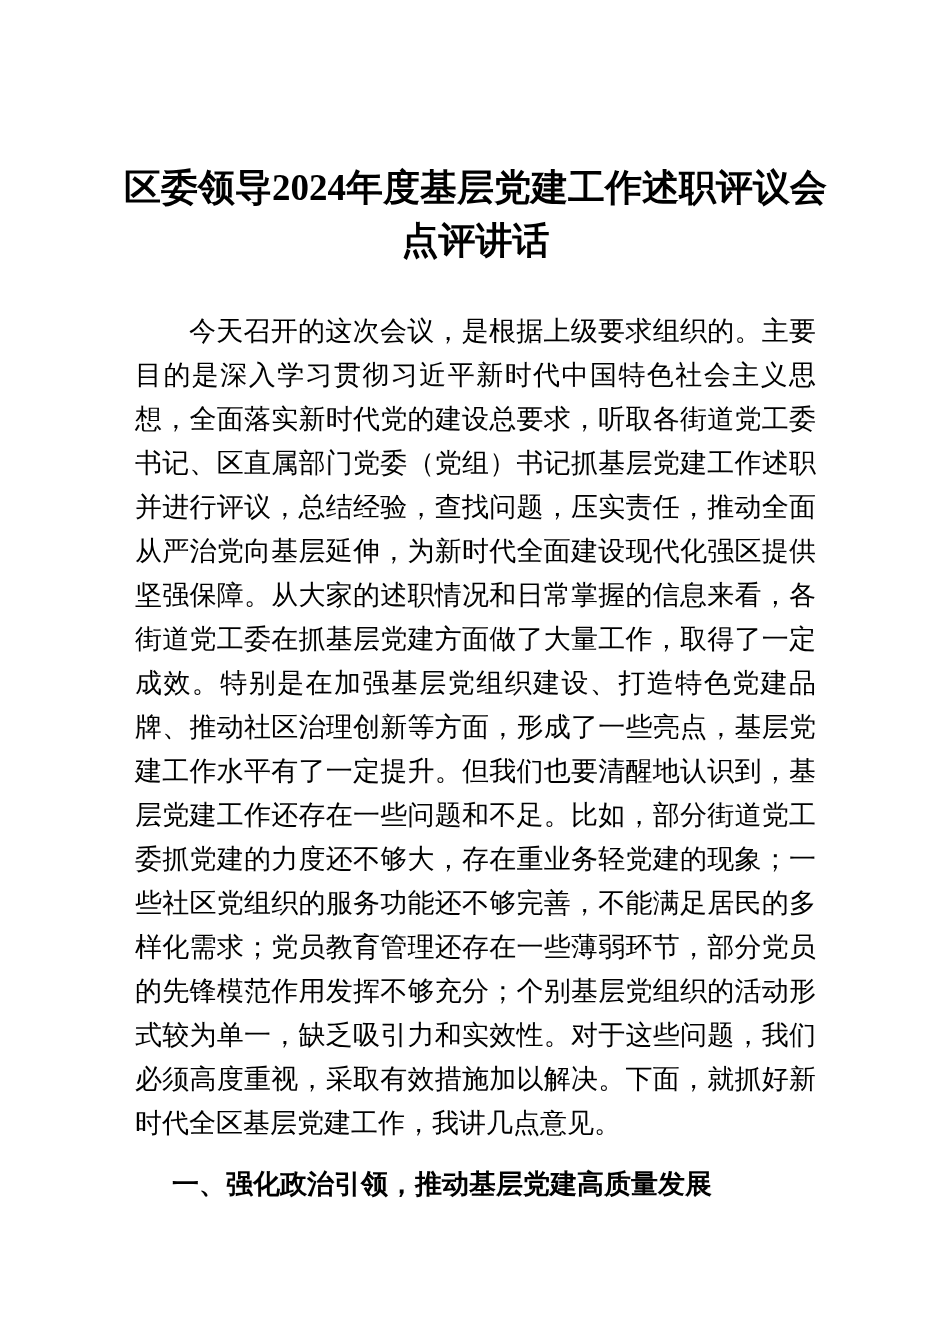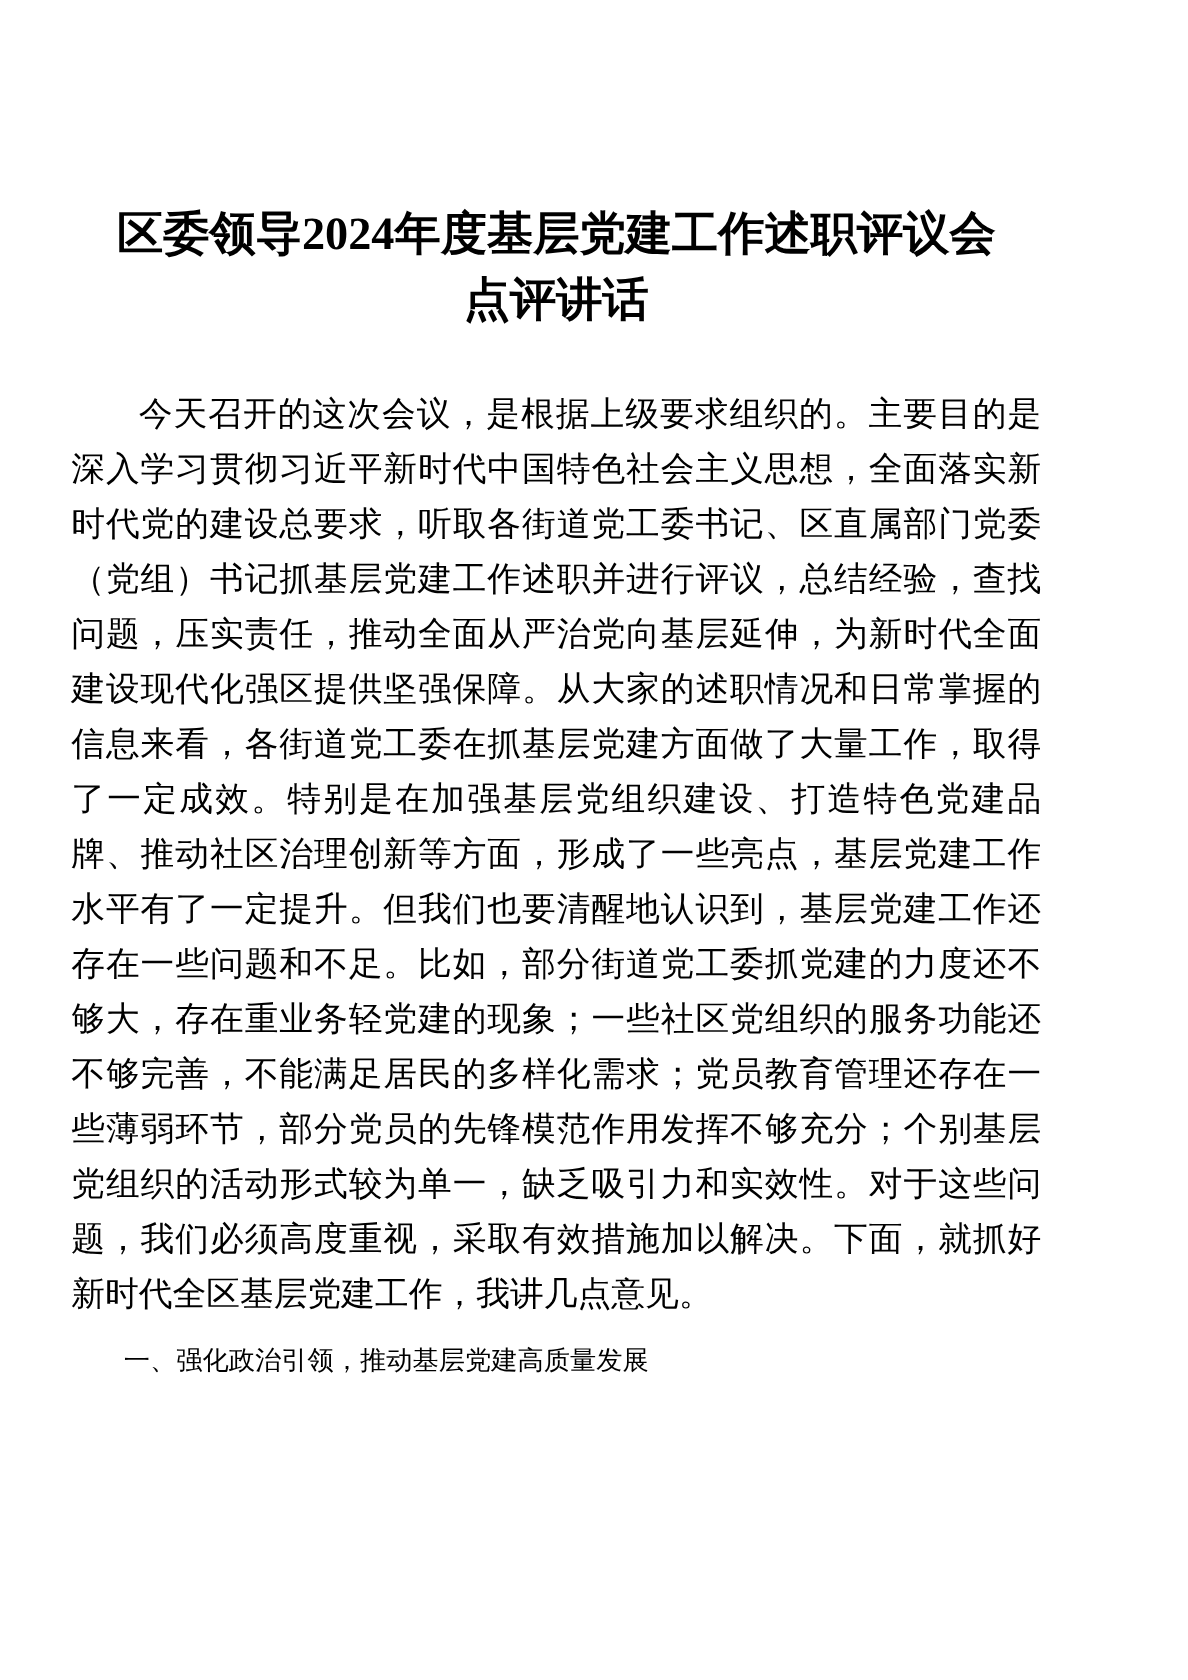--- a/index.html
+++ b/index.html
@@ -11,21 +11,21 @@
     width: 950px;
     height: 1344px;
     color: #000000;
     font-family: "Liberation Serif", "DejaVu Serif", serif;
     overflow: hidden;
   }
   .page {
     box-sizing: border-box;
     width: 950px;
     height: 1344px;
-    padding: 136px 117px 0 57px;
+    padding: 136px 117px 0 118px;
     background: #ffffff;
   }
   .doc-title {
     text-align: center;
     font-weight: bold;
     font-size: 37px;
     line-height: 53px;
     font-family: "Liberation Serif", "DejaVu Serif", serif;
   }
   .doc-title .title-line {
@@ -36,28 +36,28 @@
     font-size: 27px;
     line-height: 44px;
     text-align: justify;
     text-justify: inter-character;
   }
   .salutation {
     margin: 0;
     text-indent: 0;
   }
   .para {
-    margin: 0;
+    margin: 17px;
     text-indent: 2em;
   }
   .section-heading {
     margin: 10px 0 0 0;
-    font-size: 21px;
+    font-size: 27px;
     line-height: 44px;
-    font-weight: normal;
+    font-weight: bold;
     text-indent: 2em;
     font-family: "Liberation Sans", "DejaVu Sans", sans-serif;
   }
 </style>
 </head>
 <body>
 
 <div class="page">
 
   <h1 class="doc-title">

